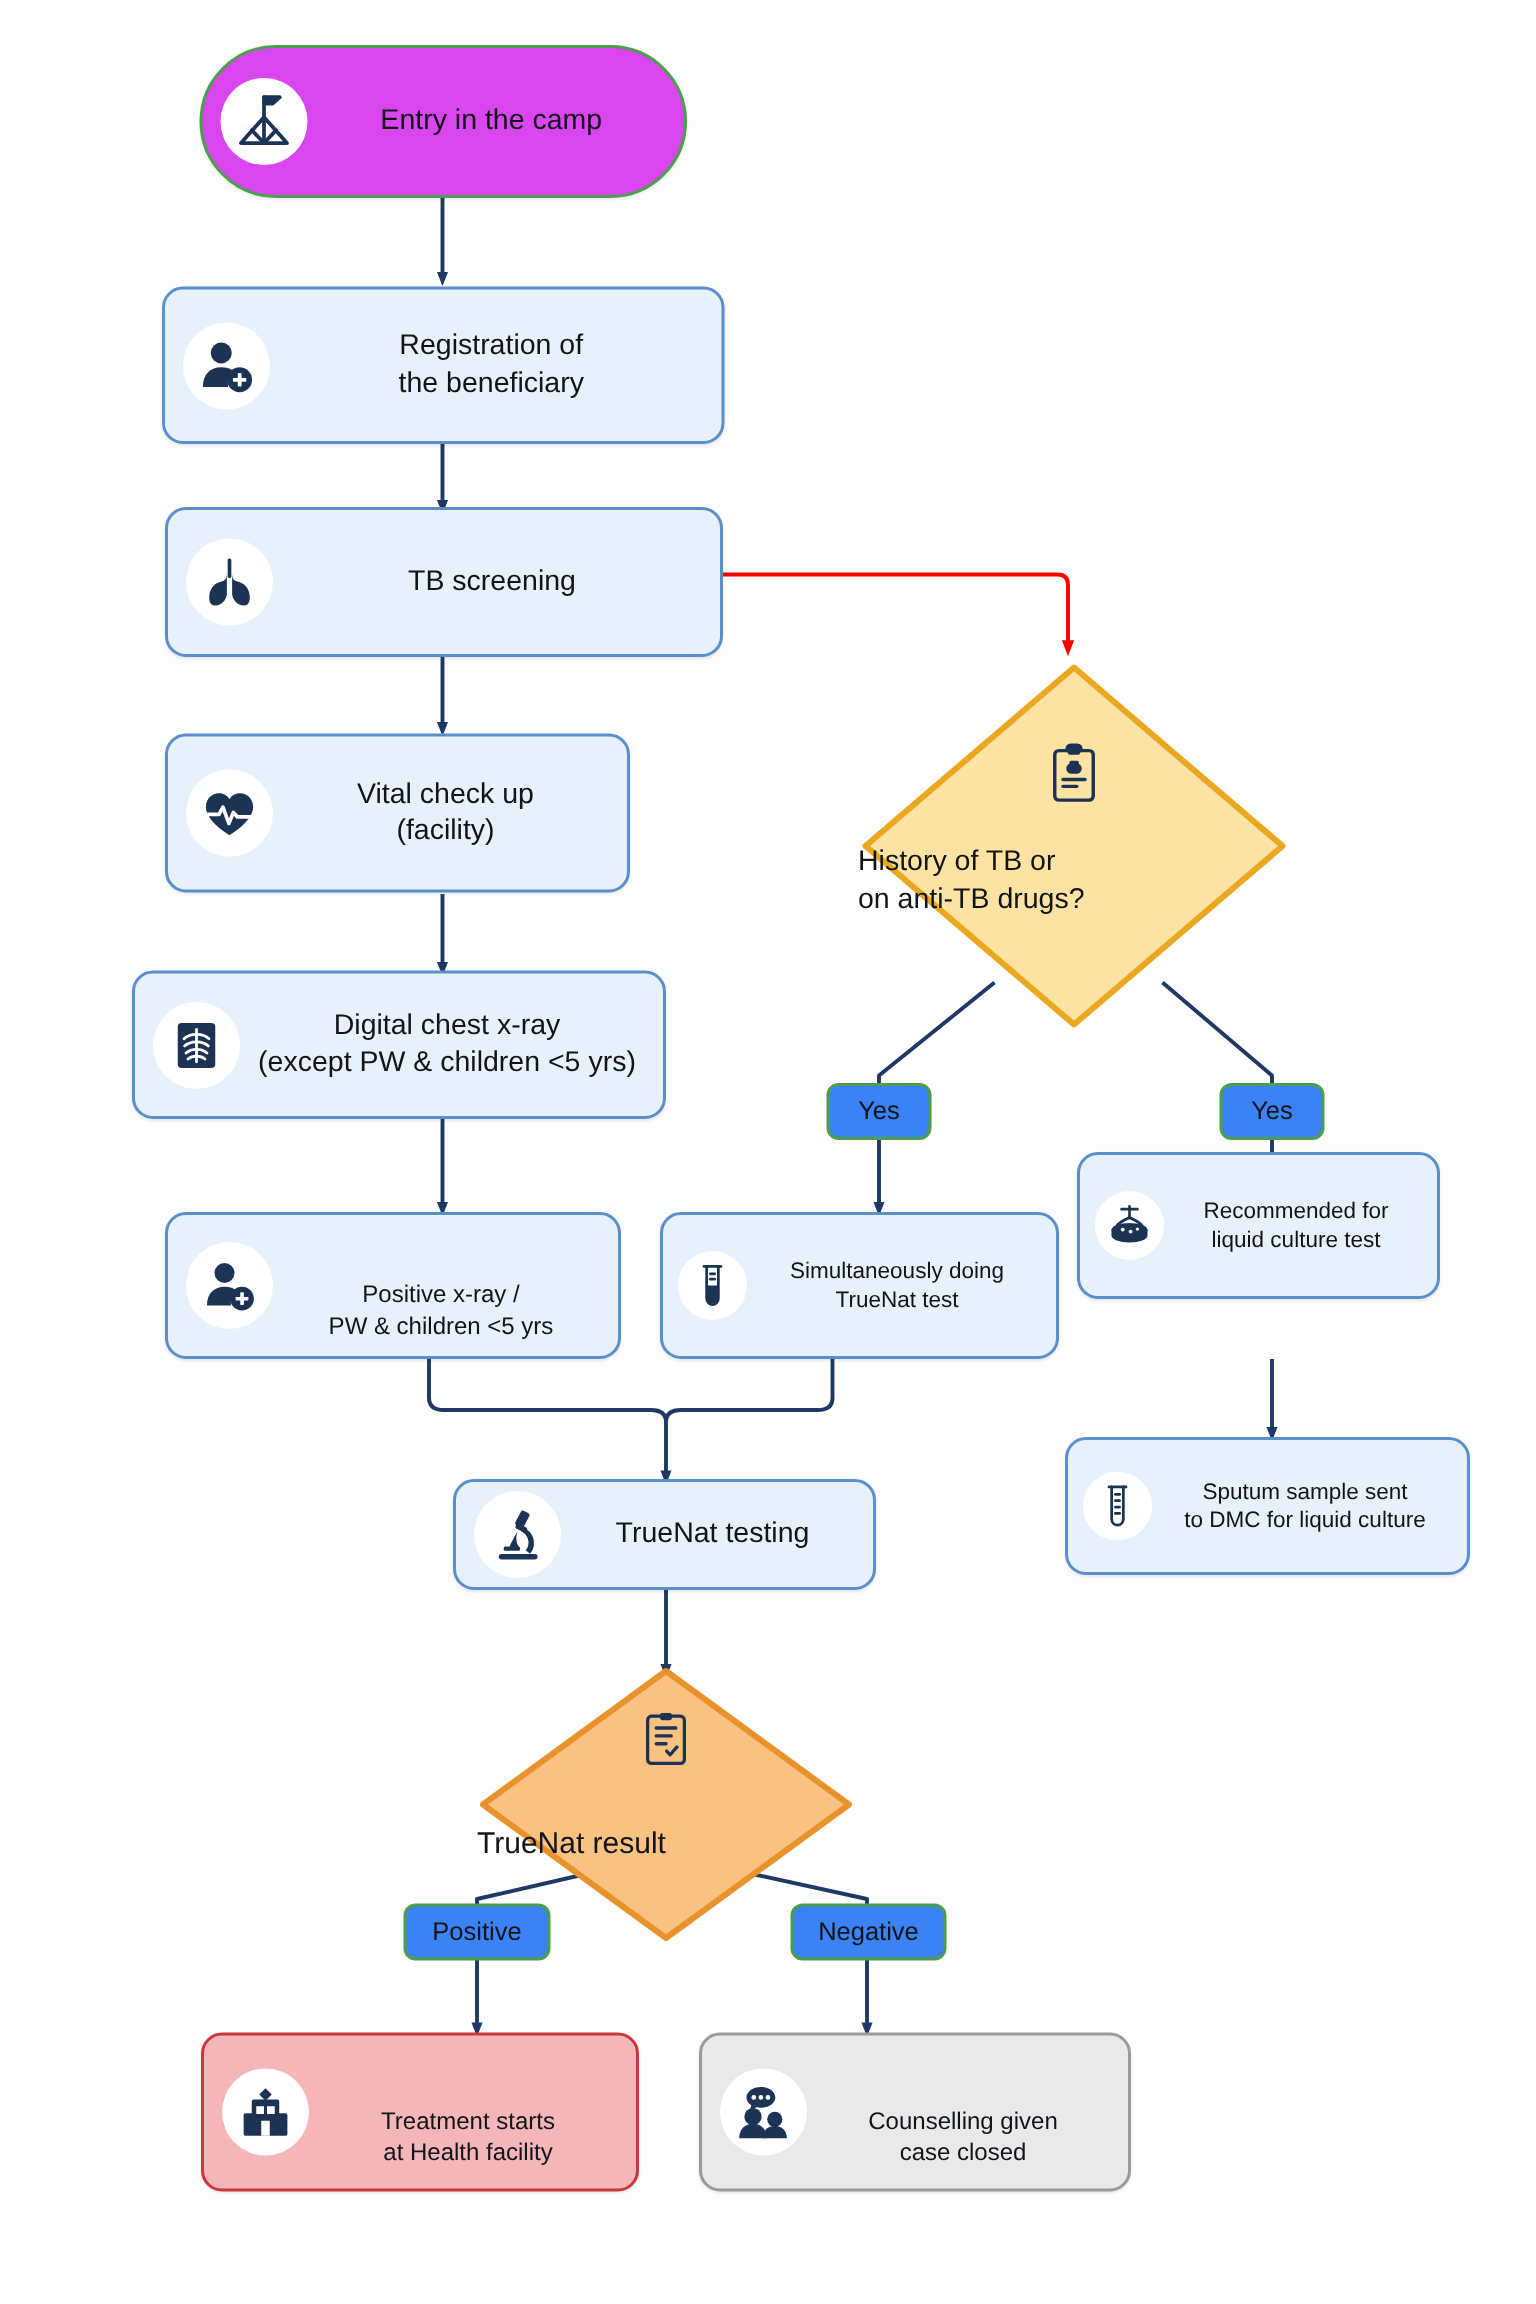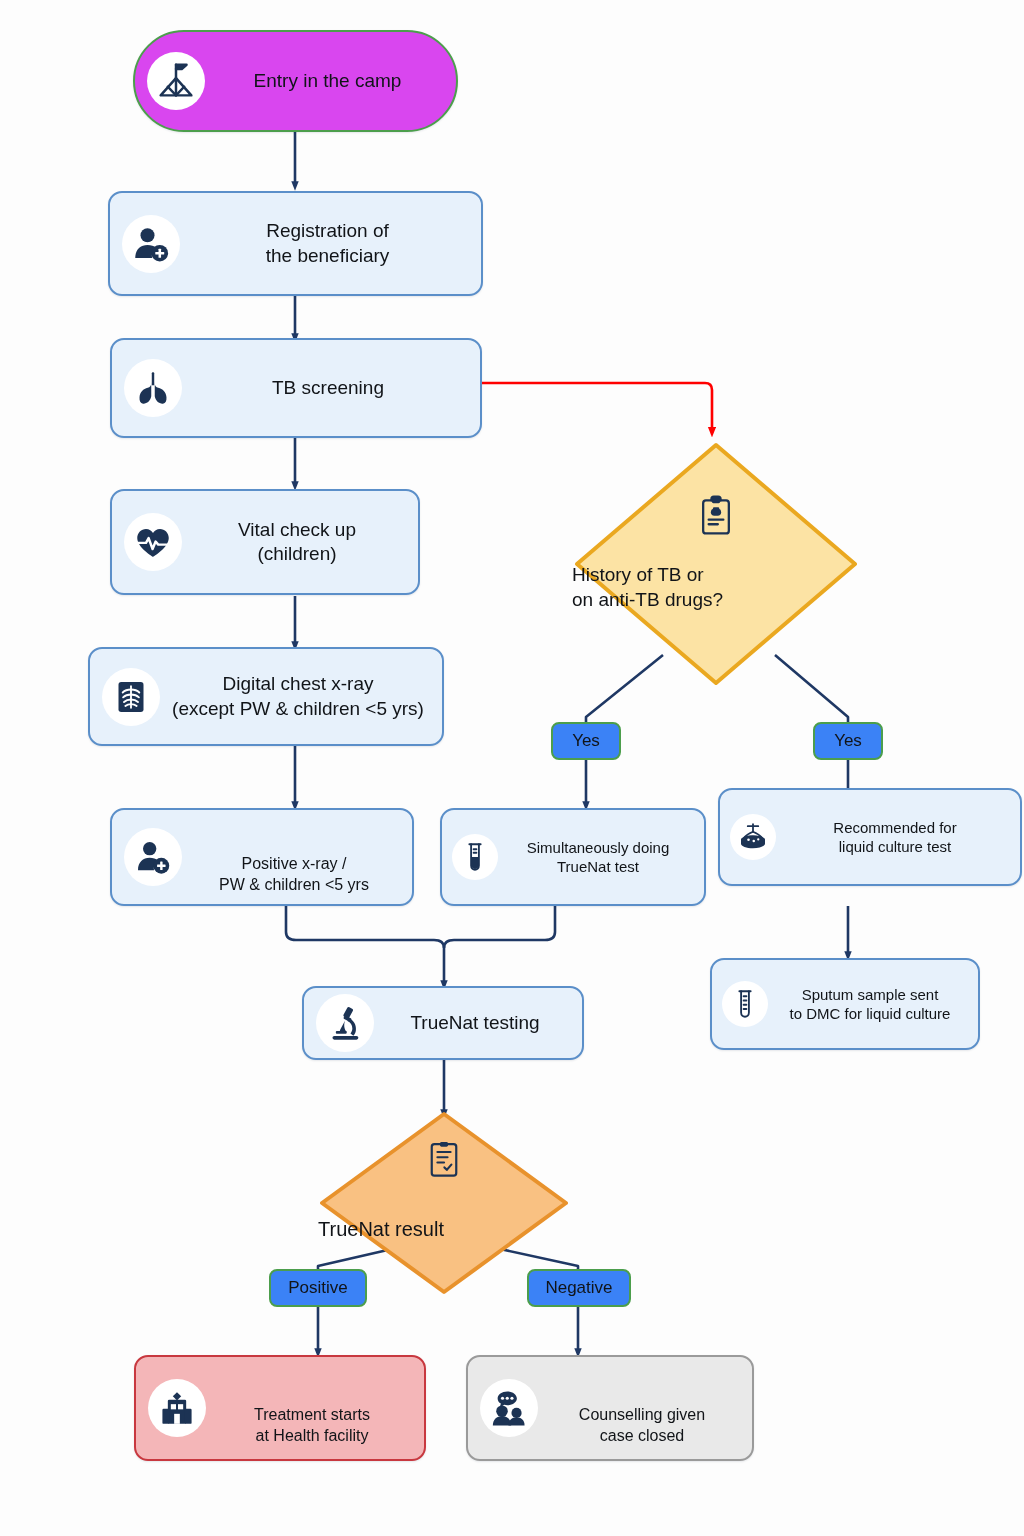--- a/index.html
+++ b/index.html
@@ -191,21 +191,21 @@
   </div>
 
   <div class="node" style="left:110px; top:489px; width:310px; height:106px;">
     <div class="ibubble">
       <svg width="42" height="42" viewBox="0 0 48 48">
         <path d="M24 41 C24 41 6 30.5 6 19.5 C6 13.3 10.6 9 16 9 C19.6 9 22.6 10.9 24 13.6 C25.4 10.9 28.4 9 32 9 C37.4 9 42 13.3 42 19.5 C42 30.5 24 41 24 41 Z" fill="#1c3354"></path>
         <path d="M7 25 H16 L19 19.5 L23.5 32 L27 23.5 L30 27 H41" fill="none" stroke="#ffffff" stroke-width="2.8" stroke-linecap="round" stroke-linejoin="round"></path>
       </svg>
     </div>
     <div class="label">Vital check up
-(children)</div>
+(facility)</div>
   </div>
 
   <div class="node" style="left:88px; top:647px; width:356px; height:99px;">
     <div class="ibubble">
       <svg width="40" height="40" viewBox="0 0 48 48">
         <rect x="9" y="6" width="30" height="36" rx="3.2" fill="#1c3354"></rect>
         <g fill="none" stroke="#ffffff" stroke-width="2.2" stroke-linecap="round">
           <path d="M24 11 V37"></path>
           <path d="M24 15 C20 15 16 16.6 14 18.6"></path>
           <path d="M24 15 C28 15 32 16.6 34 18.6"></path>
@@ -243,21 +243,21 @@
         <path d="M18.5 6 V36 C18.5 39.6 21 42 24 42 C27 42 29.5 39.6 29.5 36 V6"></path>
         <path d="M19 24 H29.2 V36 C29.2 39 27 41 24 41 C21 41 19 39 19 36 Z" fill="#1c3354" stroke="none"></path>
         <path d="M22 13 H26"></path>
         <path d="M22 18 H26"></path>
       </svg>
     </div>
     <div class="label xsm">Simultaneously doing
 TrueNat test</div>
   </div>
 
-  <div class="node small-ic" style="left:718px; top:788px; width:304px; height:98px;justify-content:center;">
+  <div class="node small-ic" style="left:718px; top:768px; width:242px; height:98px;justify-content:center;">
     <div class="ibubble">
       <svg width="36" height="36" viewBox="0 0 48 48">
         <g fill="none" stroke="#1c3354" stroke-width="2.4" stroke-linecap="round">
           <path d="M24 7 V17"></path>
           <path d="M17 9.5 H31"></path>
           <path d="M24 17 C19 19 15 21.5 12.5 24.5"></path>
           <path d="M24 17 C29 19 33 21.5 35.5 24.5"></path>
         </g>
         <path d="M8 28 C8 24.7 15.2 22 24 22 C32.8 22 40 24.7 40 28 V33 C40 36.3 32.8 39 24 39 C15.2 39 8 36.3 8 33 Z" fill="#1c3354"></path>
         <ellipse cx="24" cy="28" rx="16" ry="6" fill="#1c3354"></ellipse>

